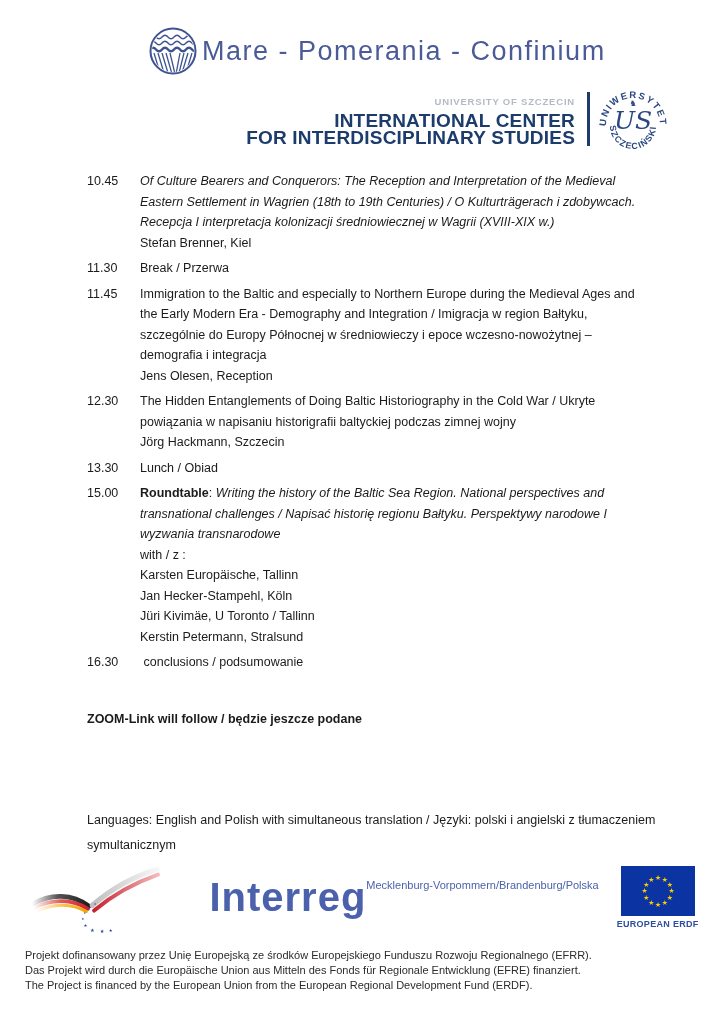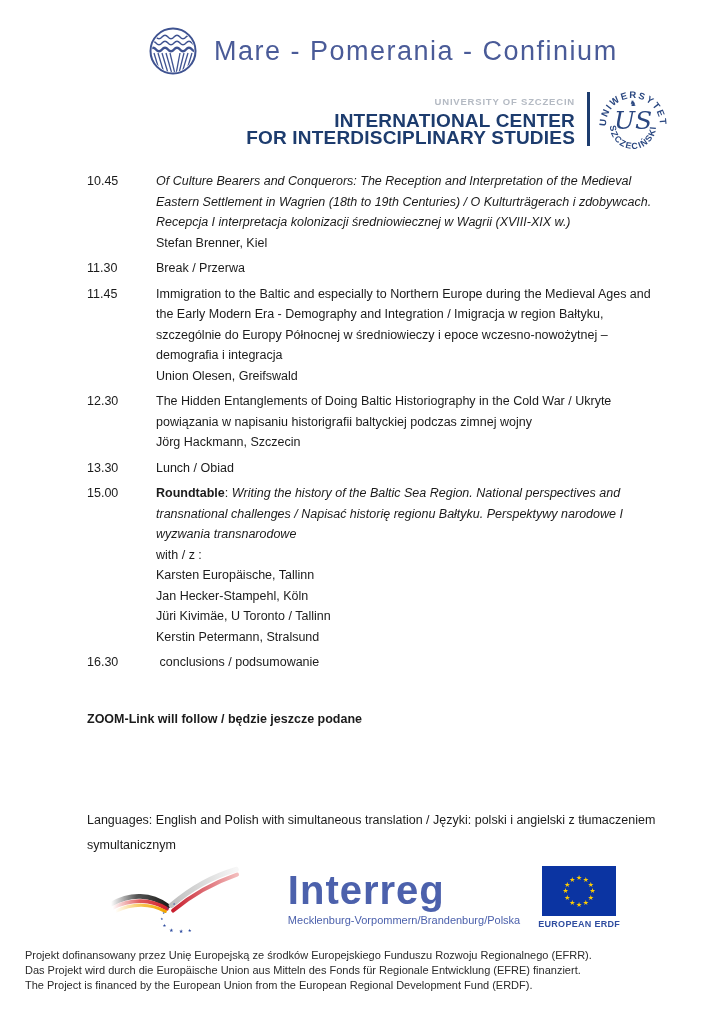--- a/index.html
+++ b/index.html
@@ -4,42 +4,42 @@
 <style>
   :root{
     --brand-blue:#4a5b98; --navy:#1d3c6e; --seal-navy:#2a4780; --gray-label:#b4bac3;
     --interreg-blue:#4c61ac; --eu-blue:#0b34a2; --star-yellow:#ffcc00; --text:#1b1b1b; --footer-text:#2b2b2b;
   }
   html,body{margin:0;padding:0;background:#9a9a9a;}
   .page{position:relative;width:724px;height:1024px;margin:0 auto;background:#ffffff;
         font-family:"Liberation Sans",sans-serif;color:var(--text);overflow:hidden;}
 
   
-  .brand-row{display:flex;align-items:center;gap:16px;padding:26px 0 0 148px;}
+  .brand-row{display:flex;align-items:center;gap:4px;padding:26px 0 0 148px;}
   .brand-title{font-size:27px;letter-spacing:1.5px;color:var(--brand-blue);font-weight:400;}
   .org-row{display:flex;justify-content:flex-end;align-items:center;padding:8px 56px 0 0;margin-left:16px;}
   .org-text{text-align:right;line-height:17px;}
   .org-super{font-size:9.5px;font-weight:700;letter-spacing:.8px;color:var(--gray-label);margin-bottom:2px;}
   .org-line{font-size:19px;font-weight:700;letter-spacing:.2px;color:var(--navy);}
   .org-divider{width:3px;height:54px;background:var(--navy);margin:0 8px 0 12px;}
 
   
   .schedule{margin:17px 0 0 87px;width:566px;}
-  .srow{display:grid;grid-template-columns:53px 513px;margin-bottom:5px;gap:16px;}
+  .srow{display:grid;grid-template-columns:53px 513px;margin-bottom:5px;}
   .stime{font-size:12.5px;line-height:20.5px;}
   .para{font-size:12.5px;line-height:20.5px;white-space:pre-wrap;}
   .s-i{font-style:italic}
   .s-b{font-weight:700}
 
   .zoom-note{position:absolute;top:712px;left:87px;font-size:12.5px;font-weight:700;}
   .lang-note{position:absolute;top:808px;left:87px;width:580px;font-size:12.5px;line-height:25px;}
 
   
   .logos-row{position:absolute;top:854px;left:0;width:100%;display:flex;justify-content:center;align-items:center;gap:12px;}
-  .interreg-block{display:flex;flex-direction:column;margin-left:32px;}
+  .interreg-block{display:flex;margin-left:32px;}
   .interreg-word{font-size:40px;font-weight:700;letter-spacing:1px;line-height:42px;color:var(--interreg-blue);}
   .interreg-region{font-size:11px;margin-top:3px;color:var(--interreg-blue);}
   .eu-block{display:flex;flex-direction:column;align-items:center;gap:3px;margin-left:6px;}
   .eu-label{font-size:9px;font-weight:700;letter-spacing:.3px;color:#2f4da0;}
 
   .funding-text{position:absolute;top:948px;left:0;width:100%;
                 font-size:11px;line-height:15px;color:var(--footer-text);padding-left:25px;}
 </style>
 </head>
 <body>
@@ -110,21 +110,21 @@
       <div class="srow">
         <div class="stime">11.30</div>
         <div>
           <div class="para"><span class="s-n">Break / Przerwa</span></div>
         </div>
       </div>
       <div class="srow">
         <div class="stime">11.45</div>
         <div>
           <div class="para"><span class="s-n">Immigration to the Baltic and especially to Northern Europe during the Medieval Ages and the Early Modern Era - Demography and Integration / Imigracja w region Bałtyku, szczególnie do Europy Północnej w średniowieczy i epoce wczesno-nowożytnej – demografia i integracja</span></div>
-          <div class="para"><span class="s-n">Union Olesen, Greifswald</span></div>
+          <div class="para"><span class="s-n">Jens Olesen, Reception</span></div>
         </div>
       </div>
       <div class="srow">
         <div class="stime">12.30</div>
         <div>
           <div class="para"><span class="s-n">The Hidden Entanglements of Doing Baltic Historiography in the Cold War / Ukryte powiązania w napisaniu historigrafii baltyckiej podczas zimnej wojny</span></div>
           <div class="para"><span class="s-n">Jörg Hackmann, Szczecin</span></div>
         </div>
       </div>
       <div class="srow">

